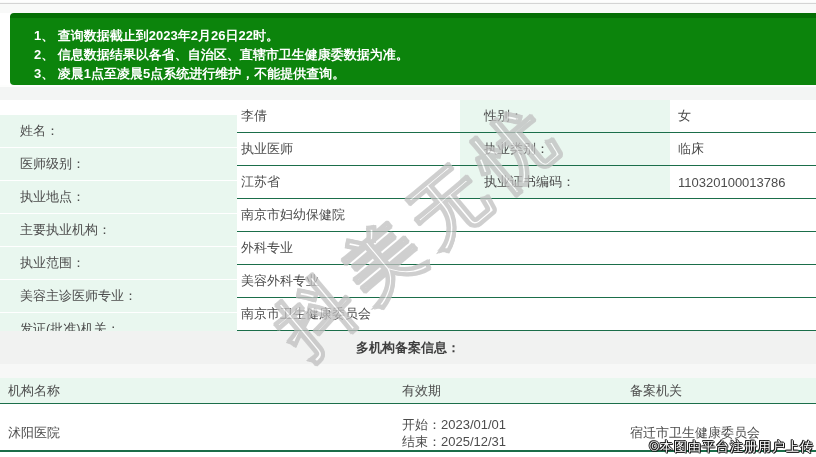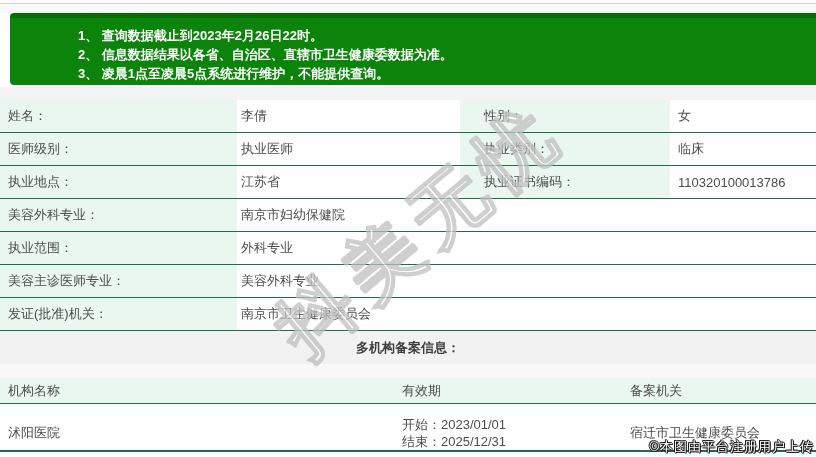--- a/index.html
+++ b/index.html
@@ -16,32 +16,32 @@
   .top-strip { height:13px; background:#f8f9f8; border-top:2px solid #fdfdfd; }
   .top-strip .hairline { height:1px; background:#d4d4d4; margin-top:1px; }
 
   
   .notice-box {
     position:absolute; left:10px; right:0; top:13px; height:72px;
     background:#0c840c;
     border-top:5px solid #046f04;
     border-radius:4px 0 0 4px;
     color:#ffffff; font-weight:bold;
-    padding:8px 0 0 68px; line-height:19px;
+    padding:8px 0 0 24px; line-height:19px;
   }
 
   
   .gap-strip { position:absolute; left:0; right:0; top:85px; height:15px; background:#f3f5f4; border-top:2px solid #fdfefd; }
 
   
   .info-table { position:absolute; left:0; top:100px; width:816px; }
   .irow { display:flex; height:33px; border-bottom:1px solid #1b6e4a; background:#fff; }
   .cell { display:flex; align-items:center; height:100%; overflow:hidden; white-space:nowrap; }
   .lab  { background:#e9f7ef; }
-  .c1 { width:237px; padding-left:8px; }
+  .c1 { width:237px; padding-left:20px;margin-top:15px; }
   .c2 { width:223px; padding-left:4px; }
   .c3 { width:210px; padding-left:24px; }
   .c4 { flex:1; padding-left:8px; }
   .irow.full .c2 { flex:1; }
 
   
   .section-row {
     position:absolute; left:0; right:0; top:331px; height:33px;
     background:#f1f2f1; display:flex; align-items:center; justify-content:center;
     font-weight:bold; color:#3f3f3f;
@@ -116,21 +116,21 @@
     </div>
 
     <div class="irow">
       <div class="cell lab c1">执业地点：</div>
       <div class="cell c2">江苏省</div>
       <div class="cell lab c3">执业证书编码：</div>
       <div class="cell c4">110320100013786</div>
     </div>
 
     <div class="irow full">
-      <div class="cell lab c1">美容外科专业：</div>
+      <div class="cell lab c1">主要执业机构：</div>
       <div class="cell c2">南京市妇幼保健院</div>
     </div>
 
     <div class="irow full">
       <div class="cell lab c1">执业范围：</div>
       <div class="cell c2">外科专业</div>
     </div>
 
     <div class="irow full">
       <div class="cell lab c1">美容主诊医师专业：</div>

